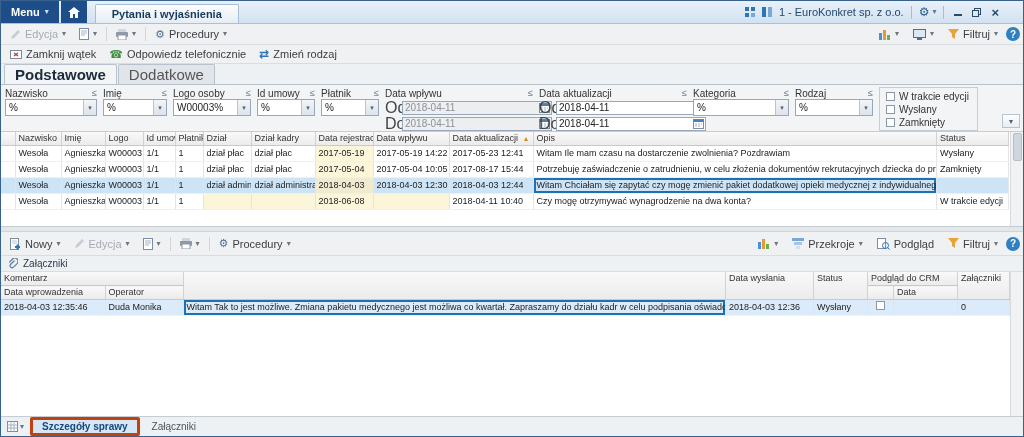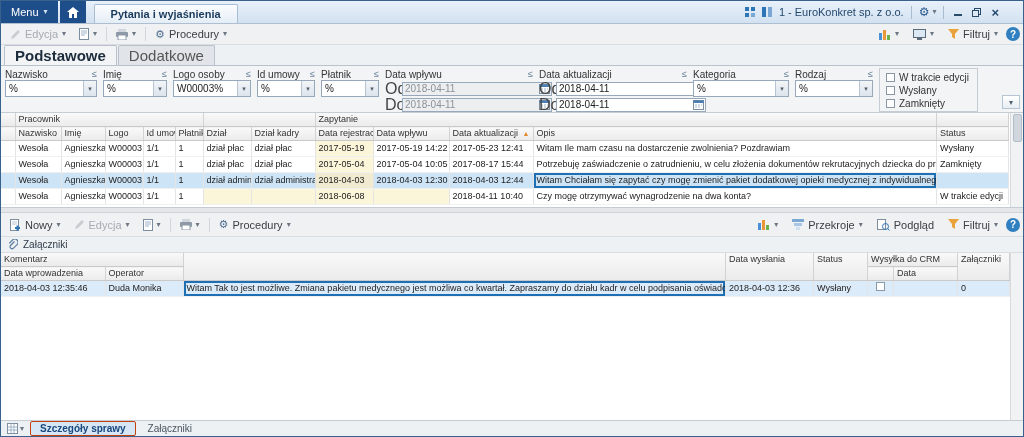--- a/index.html
+++ b/index.html
@@ -3,21 +3,21 @@
 <meta charset="utf-8">
 <style>
 *{box-sizing:border-box;margin:0;padding:0}
 html,body{width:1024px;height:437px}
 body{font-family:"Liberation Sans","DejaVu Sans",sans-serif;background:#fff;font-size:11px;color:#333}
 .window{width:1024px;height:437px;border:1px solid #38618c;background:#eef1f4;display:flex;flex-direction:column;overflow:hidden}
 .caret{font-size:8px;line-height:1;color:#6b7682}
 
 
 .titlebar{flex:0 0 23px;background:linear-gradient(#e9f1fa,#d2e1f1);border-bottom:1px solid #aebfd2;display:flex;align-items:stretch}
-.menu-btn{background:#1d4e89;color:#fff;display:flex;align-items:center;gap:5px;padding:0 10px;font-weight:normal}
+.menu-btn{background:#1d4e89;color:#fff;display:flex;align-items:center;gap:5px;padding:0 10px;font-weight:bold}
 .menu-btn .caret{color:#cfe0f2}
 .home-btn{background:#1d4e89;margin-left:2px;width:26px;display:flex;align-items:center;justify-content:center}
 .doc-tab{margin:3px 0 0 8px;padding:0 16px;background:linear-gradient(#fcfdfe,#e4edf6);border:1px solid #a8bed4;border-bottom:none;border-radius:2px 2px 0 0;display:flex;align-items:center;color:#17395c;font-weight:bold}
 .tbright{margin-left:auto;display:flex;align-items:center;gap:7px;padding-right:24px;color:#24496e}
 .vsep{width:1px;height:13px;background:#a9bccf}
 .winctl{display:flex;align-items:center;gap:10px;margin-left:3px}
 .close-x{font-size:13px;font-weight:bold;color:#24496e;line-height:1}
 .gear{font-size:12px;color:#2a5a8c;line-height:1}
 
 
@@ -74,21 +74,21 @@
 .sortarrow{font-size:7px;color:#e08a2e;float:right;line-height:13px}
 .vscroll{flex:0 0 13px;background:#f1f2f4;border-left:1px solid #d8dadd;display:flex;flex-direction:column;align-items:center;padding-top:1px}
 .vthumb{width:9px;height:28px;background:#cfd6dd;border:1px solid #b5bec7;border-radius:2px}
 .splitter{flex:0 0 5px;background:#e4e7ea;border-bottom:1px solid #d0d3d7}
 
 
 .attachbar{flex:0 0 16px;background:#eef1f4;border-bottom:1px solid #d9dce0;display:flex;align-items:center;gap:5px;padding:0 6px;font-size:10px;color:#2d3a47}
 .bottombar{flex:0 0 16px;background:#eef1f4;border-top:1px solid #c6ccd3;display:flex;align-items:center;padding:0 3px;gap:3px;font-size:10px}
 .viewbtn{display:flex;align-items:center;gap:2px;padding:0 3px}
 .btab{padding:1px 9px;color:#4a5560}
-.btab.active{background:#d6e6f5;border:1px solid #c2410c;color:#17477c;border-radius:2px;font-weight:bold}
+.btab.active{background:#d6e6f5;border:3px solid #c2410c;color:#17477c;border-radius:2px;font-weight:bold}
 </style>
 </head>
 <body>
 
 <div class="window">
 
   <div class="titlebar">
     <div class="menu-btn">
       <span>Menu</span>
       <span class="caret">▾</span>
@@ -182,20 +182,37 @@
         <svg width="11" height="11">
             <path d="M0 0h11L7 5v5L4 8V5z" fill="#e8a33d"></path>
           </svg>
         <span>Filtruj</span>
         <span class="caret">▾</span>
       </div>
       <div class="help">?</div>
     </div>
   </div>
 
+  <div class="toolbar tb2">
+    <div class="tbtn">
+      <svg width="12" height="11">
+          <rect x="0.5" y="1.5" width="11" height="8" fill="#fdfdfd" stroke="#7d8da0"></rect>
+          <path d="M4 4l4 3M8 4l-4 3" stroke="#c0392b" stroke-width="1.2"></path>
+        </svg>
+      <span>Zamknij wątek</span>
+    </div>
+    <div class="tbtn">
+      <span class="phone">☎</span>
+      <span>Odpowiedz telefonicznie</span>
+    </div>
+    <div class="tbtn">
+      <span class="swap">⇄</span>
+      <span>Zmień rodzaj</span>
+    </div>
+  </div>
 
   <div class="ftabs">
     <div class="ftab active"><span>Podstawowe</span></div>
     <div class="ftab"><span>Dodatkowe</span></div>
   </div>
 
   <div class="fpanel">
     <div class="ffield" style="width:92px">
       <div class="flabel">
           <span>Nazwisko</span>
@@ -353,27 +370,20 @@
             <col style="width:28px">
             <col style="width:48px">
             <col style="width:64px">
             <col style="width:58px">
             <col style="width:76px">
             <col style="width:84px">
             <col>
             <col style="width:72px">
         </colgroup>
         <tbody>
-            <tr>
-          <th></th>
-          <th colspan="5">Pracownik</th>
-          <th colspan="2"></th>
-          <th colspan="4">Zapytanie</th>
-          <th></th>
-        </tr>
         <tr>
           <th></th>
           <th>Nazwisko</th>
           <th>Imię</th>
           <th>Logo</th>
           <th>Id umowy</th>
           <th>Płatnik</th>
           <th>Dział</th>
           <th>Dział kadry</th>
           <th>Data rejestracji</th>
@@ -547,21 +557,21 @@
             <col style="width:26px">
             <col style="width:64px">
             <col style="width:52px">
         </colgroup>
         <tbody>
             <tr>
           <th colspan="2">Komentarz</th>
           <th rowspan="2"></th>
           <th rowspan="2">Data wysłania</th>
           <th rowspan="2">Status</th>
-          <th colspan="2">Wysyłka do CRM</th>
+          <th colspan="2">Podgląd do CRM</th>
           <th rowspan="2">Załączniki</th>
         </tr>
         <tr>
           <th>Data wprowadzenia</th>
           <th>Operator</th>
           <th></th>
           <th>Data</th>
         </tr>
         <tr class="sel2">
           <td>2018-04-03 12:35:46</td>

